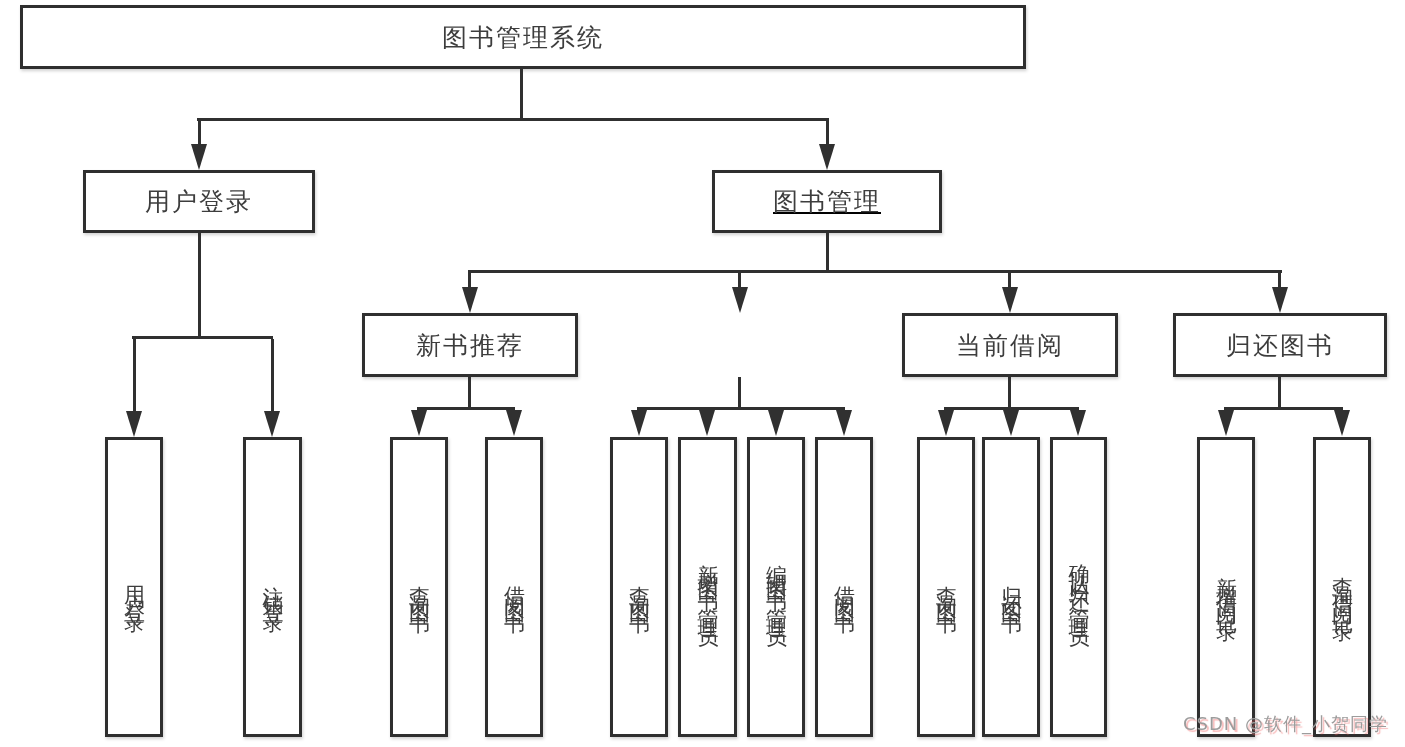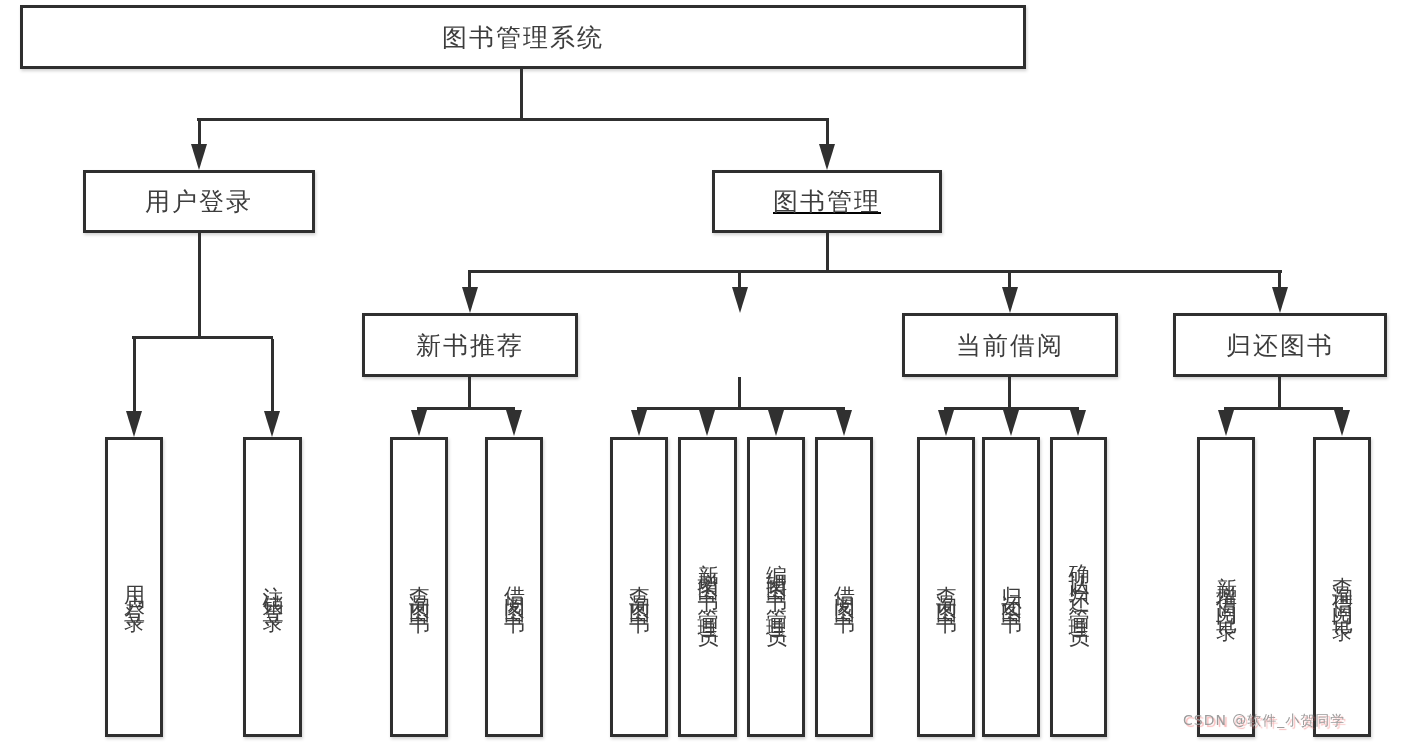--- a/index.html
+++ b/index.html
@@ -20,21 +20,21 @@
   .hline,.vline{position:absolute;background:#303030;}
   .hline{height:3px;}
   .vline{width:3px;}
   .arrowhead{
     position:absolute;width:0;height:0;
     border-left:8px solid transparent;border-right:8px solid transparent;
     border-top:26px solid #303030;
   }
   .watermark{
     position:absolute;left:1183px;top:712px;z-index:5;
-    font-size:14px;color:#9c9c9c;letter-spacing:1px;white-space:nowrap;
+    font-size:18px;color:#9c9c9c;letter-spacing:1px;white-space:nowrap;
     text-shadow:2px 2px 1px rgba(240,100,100,0.45);
   }
 </style>
 </head>
 <body>
 
 <div class="stage">
 
   <div class="box" style="left:20px;top:5px;width:1006px;height:64px;text-align:right;">
     <span class="lbl">图书管理系统</span>

